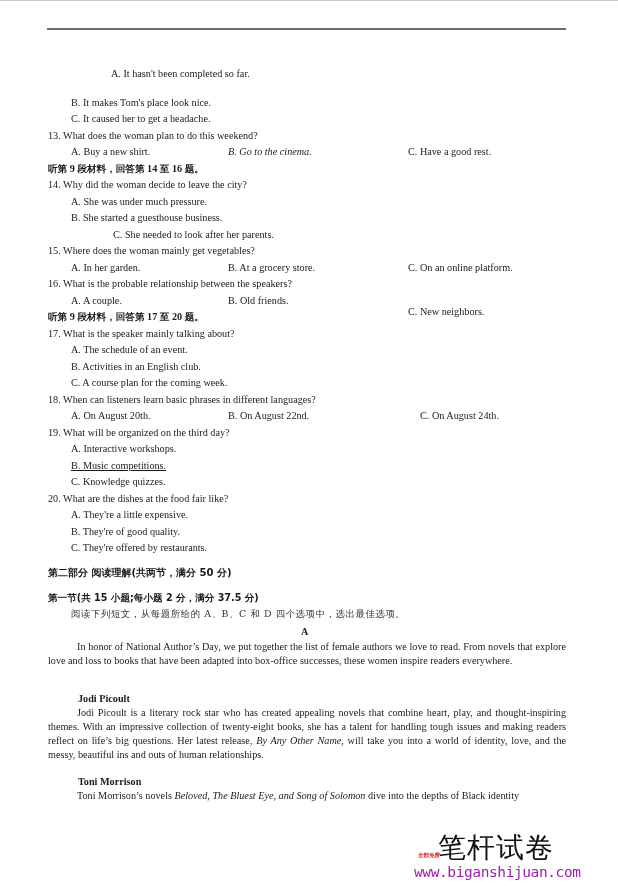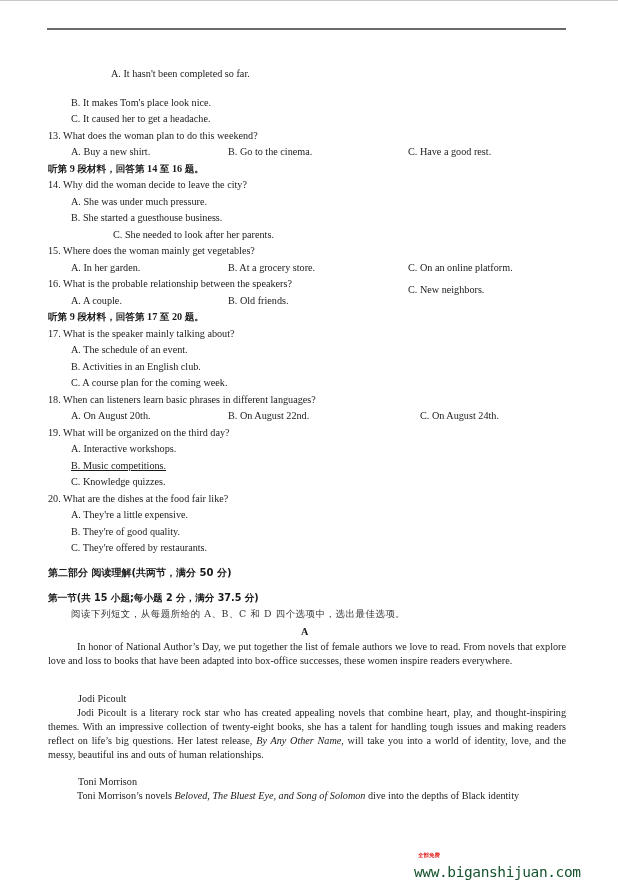--- a/index.html
+++ b/index.html
@@ -62,21 +62,21 @@
       left: 48px;
       width: 518px;
       line-height: 14px;
       text-align: justify;
       text-align-last: left;
     }
     .para .indent { display: inline-block; width: 29px; }
     .author-heading {
       position: absolute;
       left: 78px;
-      font-weight: normal;
+      font-weight: bold;
     }
     .passage-letter {
       position: absolute;
       left: 301px;
       font-weight: bold;
     }
     .watermark {
       position: absolute;
       left: 418px;
       top: 832px;
@@ -98,59 +98,59 @@
       font-family: "DejaVu Sans", sans-serif;
       font-size: 5.5px;
       font-weight: bold;
       color: #e0201c;
     }
     .wm-url {
       position: absolute;
       left: -4px; top: 32px;
       font-family: "DejaVu Sans Mono", monospace;
       font-size: 14.5px;
-      color: #14532d;
+      color: #a21caf;
       letter-spacing: -0.4px;
       line-height: 16px;
     }
     em { font-style: italic; }
   </style>
 </head>
 <body>
 
 <div class="top-border"></div>
 <div class="header-rule"></div>
 
 <div class="line opt" style="top:68px;margin-left:40px;">A. It hasn't been completed so far.</div>
 <div class="line opt" style="top:96.5px;">B. It makes Tom's place look nice.</div>
 <div class="line opt" style="top:113px;">C. It caused her to get a headache.</div>
 
 <div class="line q" style="top:129.5px;">13. What does the woman plan to do this weekend?</div>
 <div class="line opt" style="top:146px;">A. Buy a new shirt.</div>
-<div class="line optB" style="top:146px;">B. Go to the cinema.</div>
+<div class="line optB" style="top:146px;font-style:italic;">B. Go to the cinema.</div>
 <div class="line optC" style="top:146px;">C. Have a good rest.</div>
 
 <div class="line q cn-bold" style="top:162.5px;">
   <span>听第</span><span class="num"> 9 </span><span>段材料，回答第</span><span class="num"> 14 </span><span>至</span><span class="num"> 16 </span><span>题。</span>
 </div>
 
 <div class="line q" style="top:179px;">14. Why did the woman decide to leave the city?</div>
 <div class="line opt" style="top:195.5px;">A. She was under much pressure.</div>
 <div class="line opt" style="top:212px;">B. She started a guesthouse business.</div>
 <div class="line opt" style="top:228.5px;padding-left:42px;">C. She needed to look after her parents.</div>
 
 <div class="line q" style="top:245px;">15. Where does the woman mainly get vegetables?</div>
 <div class="line opt" style="top:261.5px;">A. In her garden.</div>
 <div class="line optB" style="top:261.5px;">B. At a grocery store.</div>
 <div class="line optC" style="top:261.5px;">C. On an online platform.</div>
 
 <div class="line q" style="top:278px;">16. What is the probable relationship between the speakers?</div>
 <div class="line opt" style="top:294.5px;">A. A couple.</div>
 <div class="line optB" style="top:294.5px;">B. Old friends.</div>
-<div class="line optC" style="top:284px;">C. New neighbors.</div>
+<div class="line optC" style="top:306px;">C. New neighbors.</div>
 
 <div class="line q cn-bold" style="top:311px;">
   <span>听第</span><span class="num"> 9 </span><span>段材料，回答第</span><span class="num"> 17 </span><span>至</span><span class="num"> 20 </span><span>题。</span>
 </div>
 
 <div class="line q" style="top:327.5px;">17. What is the speaker mainly talking about?</div>
 <div class="line opt" style="top:344px;">A. The schedule of an event.</div>
 <div class="line opt" style="top:360.5px;">B. Activities in an English club.</div>
 <div class="line opt" style="top:377px;">C. A course plan for the coming week.</div>
 
@@ -185,15 +185,16 @@
   <span class="indent"></span><span>Jodi Picoult is a literary rock star who has created appealing novels that combine heart, play, and thought-inspiring themes. With an impressive collection of twenty-eight books, she has a talent for handling tough issues and making readers reflect on life’s big questions. Her latest release, </span><em>By Any Other Name</em><span>, will take you into a world of identity, love, and the messy, beautiful ins and outs of human relationships.</span>
 </div>
 
 <div class="line author-heading" style="top:776px;">Toni Morrison</div>
 
 <div class="para" style="top:789px;">
   <span class="indent"></span><span>Toni Morrison’s novels </span><em>Beloved, The Bluest Eye, and Song of Solomon</em><span> dive into the depths of Black identity</span>
 </div>
 
 <div class="watermark">
+  <div class="wm-brand">笔杆试卷</div>
   <div class="wm-free">全部免费</div>
   <div class="wm-url">www.biganshijuan.com</div>
 </div>
 
 </body></html>

